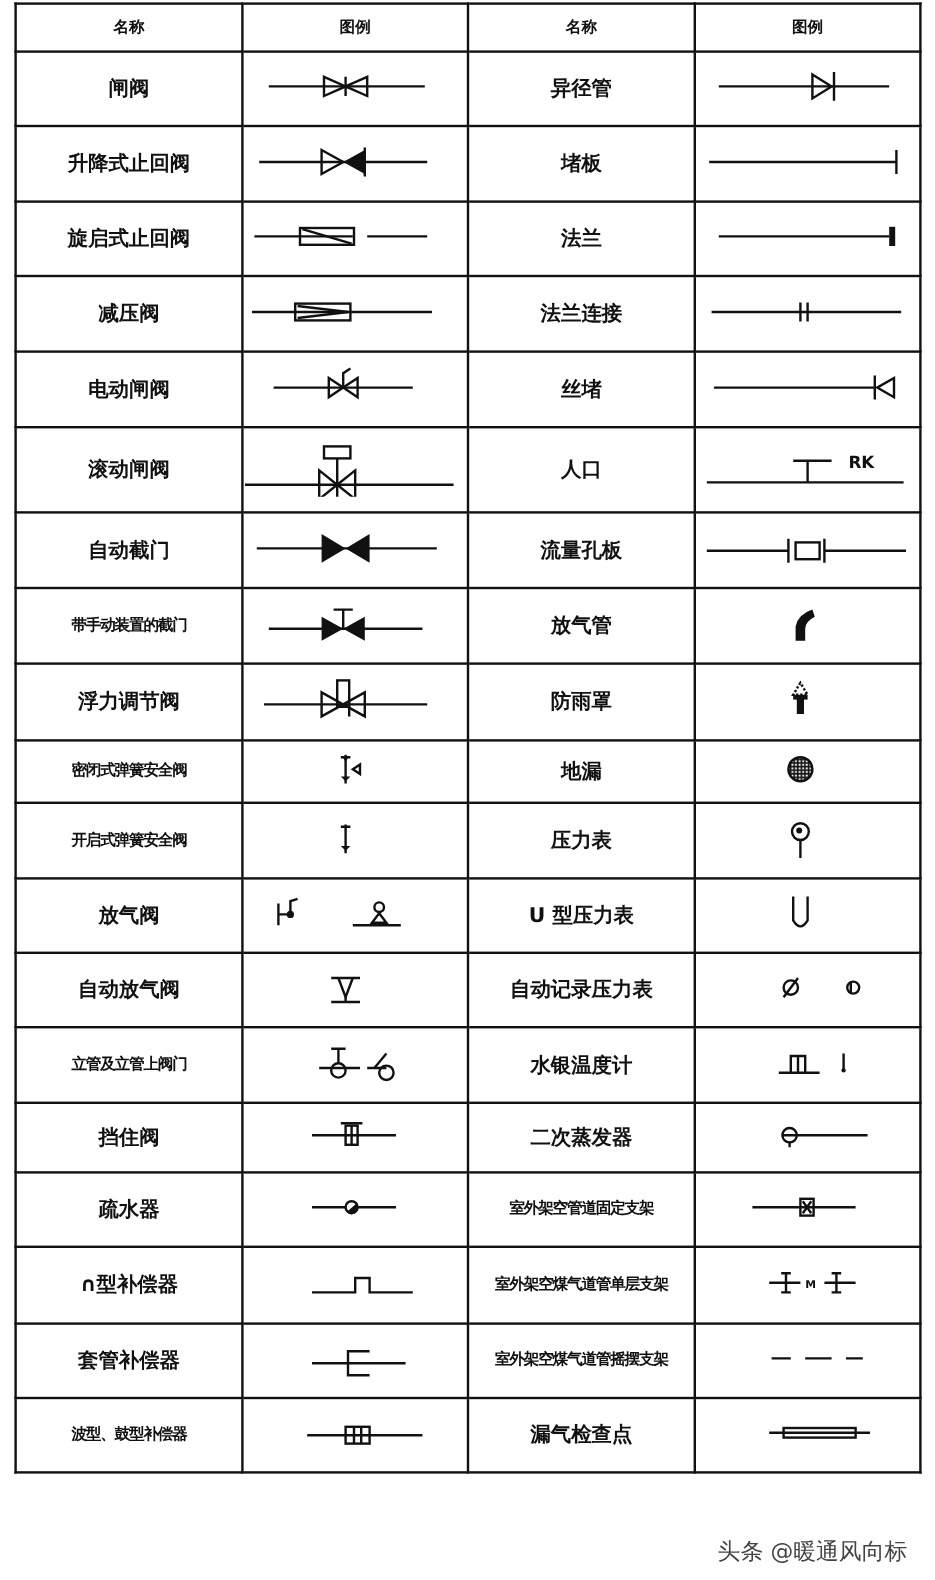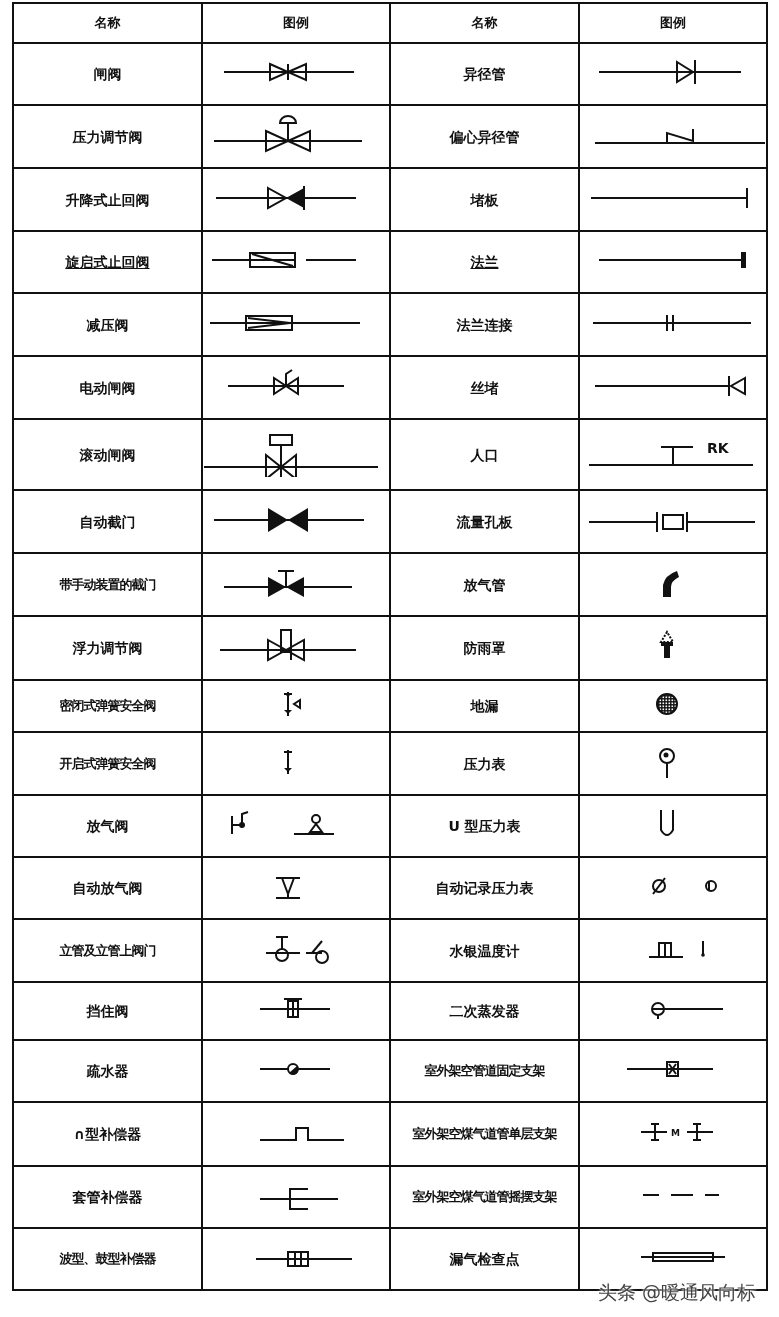--- a/index.html
+++ b/index.html
@@ -4,21 +4,21 @@
 <style>
   html, body { margin:0; padding:0; background:#ffffff; }
   body { width:779px; height:1317px; position:relative; overflow:hidden;
          font-family:"DejaVu Sans", "Liberation Sans", sans-serif; color:#111; }
   table.legend { position:absolute; left:12px; top:2px; border-collapse:collapse;
                  table-layout:fixed; width:753px; }
   table.legend td, table.legend th { border:2px solid #111; padding:0; text-align:center;
                  vertical-align:middle; }
   col.c-name { width:189px; } col.c-sym { width:188px; }
   th { font-weight:bold; font-size:13px; height:38px; }
-  td.name { font-weight:bold; font-size:14px; line-height:30px; letter-spacing:0; }
+  td.name { font-weight:bold; font-size:17px; line-height:30px; letter-spacing:0; }
   td.name.tight { font-size:13px; letter-spacing:-1px; }
   td.sym svg { display:block; margin:0 auto; }
   .watermark { position:absolute; left:598px; top:1280px; font-size:19px; color:#444;
                text-shadow:0 0 3px #fff, 0 0 3px #fff; }
 </style>
 </head>
 <body>
 
 <table class="legend">
   <colgroup>
@@ -48,56 +48,38 @@
         <td class="name">异径管</td>
         <td class="sym">
           <svg width="184" height="44" viewBox="0 0 184 44">
             <line x1="18" y1="20" x2="160" y2="20" stroke="#111" stroke-width="2" fill="none"></line>
             <path d="M96 10 L112 20 L96 30Z" stroke="#111" stroke-width="2" fill="none"></path>
             <line x1="114" y1="8" x2="114" y2="32" stroke="#111" stroke-width="2" fill="none"></line>
           </svg>
         </td>
       </tr>
       <tr style="height: 63px;">
-        <td class="name">压力调节阀</td>
-        <td class="sym">
-          <svg width="184" height="44" viewBox="0 0 184 44">
-            <line x1="10" y1="26" x2="158" y2="26" stroke="#111" stroke-width="2" fill="none"></line>
-            <path d="M62 16 L84 26 L62 36Z M84 26 L106 16 L106 36Z" stroke="#111" stroke-width="2" fill="none"></path>
-            <line x1="84" y1="26" x2="84" y2="8" stroke="#111" stroke-width="2" fill="none"></line>
-            <path d="M76 8 A8 7 0 0 1 92 8Z" stroke="#111" stroke-width="2" fill="none"></path>
-          </svg>
-        </td>
-        <td class="name">偏心异径管</td>
-        <td class="sym">
-          <svg width="184" height="44" viewBox="0 0 184 44">
-            <line x1="14" y1="28" x2="186" y2="28" stroke="#111" stroke-width="2" fill="none"></line>
-            <path d="M86 28 L86 18 L112 26 L112 14" stroke="#111" stroke-width="2" fill="none"></path>
-          </svg>
-        </td>
-      </tr>
-      <tr style="height: 63px;">
         <td class="name">升降式止回阀</td>
         <td class="sym">
           <svg width="184" height="44" viewBox="0 0 184 44">
             <line x1="12" y1="20" x2="152" y2="20" stroke="#111" stroke-width="2" fill="none"></line>
             <path d="M64 10 L82 20 L64 30Z" stroke="#111" stroke-width="2" fill="none"></path>
             <path d="M82 20 L100 10 L100 30Z" fill="#111"></path>
             <line x1="100" y1="8" x2="100" y2="32" stroke="#111" stroke-width="2" fill="none"></line>
           </svg>
         </td>
         <td class="name">堵板</td>
         <td class="sym">
           <svg width="184" height="44" viewBox="0 0 184 44">
             <line x1="10" y1="20" x2="166" y2="20" stroke="#111" stroke-width="2" fill="none"></line>
             <line x1="166" y1="10" x2="166" y2="30" stroke="#111" stroke-width="2" fill="none"></line>
           </svg>
         </td>
       </tr>
-      <tr style="height: 62px; text-decoration: underline;">
+      <tr style="height: 62px;">
         <td class="name">旋启式止回阀</td>
         <td class="sym">
           <svg width="184" height="44" viewBox="0 0 184 44">
             <line x1="8" y1="20" x2="90" y2="20" stroke="#111" stroke-width="2" fill="none"></line>
             <line x1="102" y1="20" x2="152" y2="20" stroke="#111" stroke-width="2" fill="none"></line>
             <rect x="46" y="13" width="45" height="14" stroke="#111" stroke-width="2" fill="none"></rect>
             <line x1="48" y1="14" x2="89" y2="26" stroke="#111" stroke-width="2" fill="none"></line>
           </svg>
         </td>
         <td class="name">法兰</td>

